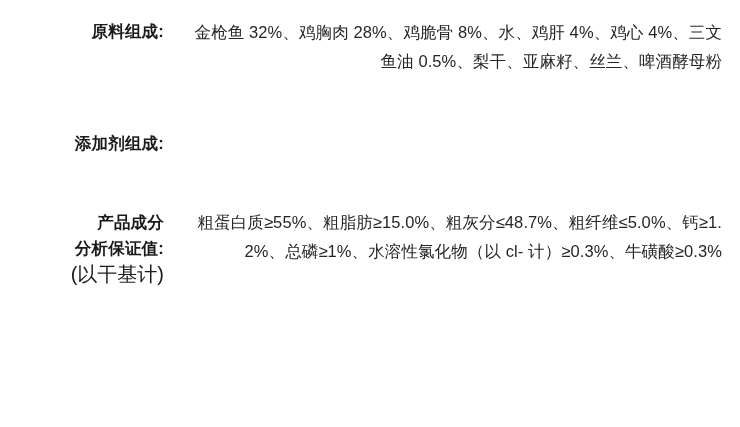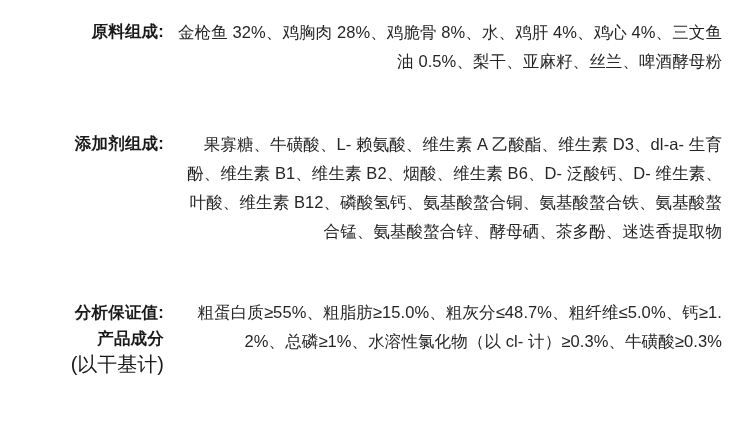--- a/index.html
+++ b/index.html
@@ -49,20 +49,21 @@
     font-size: 20px;
     line-height: 26px;
     color: #1a1a1a;
   }
   .value {
     font-size: 16.5px;
     line-height: 29px;
     color: #262626;
     letter-spacing: 0.1px;
     word-break: break-all;
+    margin-left: 16px;
   }
   .row-ingredients { margin-top: 4px; }
   .row-additives   { margin-top: 54px; gap: 9px; }
   .row-analysis    { margin-top: 52px; }
   .row-analysis .label-col { padding-top: 1px; }
 </style>
 </head>
 <body>
 
 <div class="sheet">
@@ -73,29 +74,26 @@
     </div>
     <div class="value-col">
       <div class="value">金枪鱼 32%、鸡胸肉 28%、鸡脆骨 8%、水、鸡肝 4%、鸡心 4%、三文鱼油 0.5%、梨干、亚麻籽、丝兰、啤酒酵母粉</div>
     </div>
   </div>
 
   <div class="row row-additives">
     <div class="label-col">
       <div class="label">添加剂组成:</div>
     </div>
-    <div class="value-col">
-      <div class="value">果寡糖、牛磺酸、L- 赖氨酸、维生素 A 乙酸酯、维生素 D3、dl-a- 生育酚、维生素 B1、维生素 B2、烟酸、维生素 B6、D- 泛酸钙、D- 维生素、叶酸、维生素 B12、磷酸氢钙、氨基酸螯合铜、氨基酸螯合铁、氨基酸螯合锰、氨基酸螯合锌、酵母硒、茶多酚、迷迭香提取物</div>
-    </div>
   </div>
 
   <div class="row row-analysis">
     <div class="label-col">
+      <div class="label">产品成分</div>
       <div class="label">分析保证值:</div>
-      <div class="label">产品成分</div>
       <div class="label-sub">(以干基计)</div>
     </div>
     <div class="value-col">
       <div class="value">粗蛋白质≥55%、粗脂肪≥15.0%、粗灰分≤48.7%、粗纤维≤5.0%、钙≥1.2%、总磷≥1%、水溶性氯化物（以 cl- 计）≥0.3%、牛磺酸≥0.3%</div>
     </div>
   </div>
 
 </div>
 
 </body></html>

